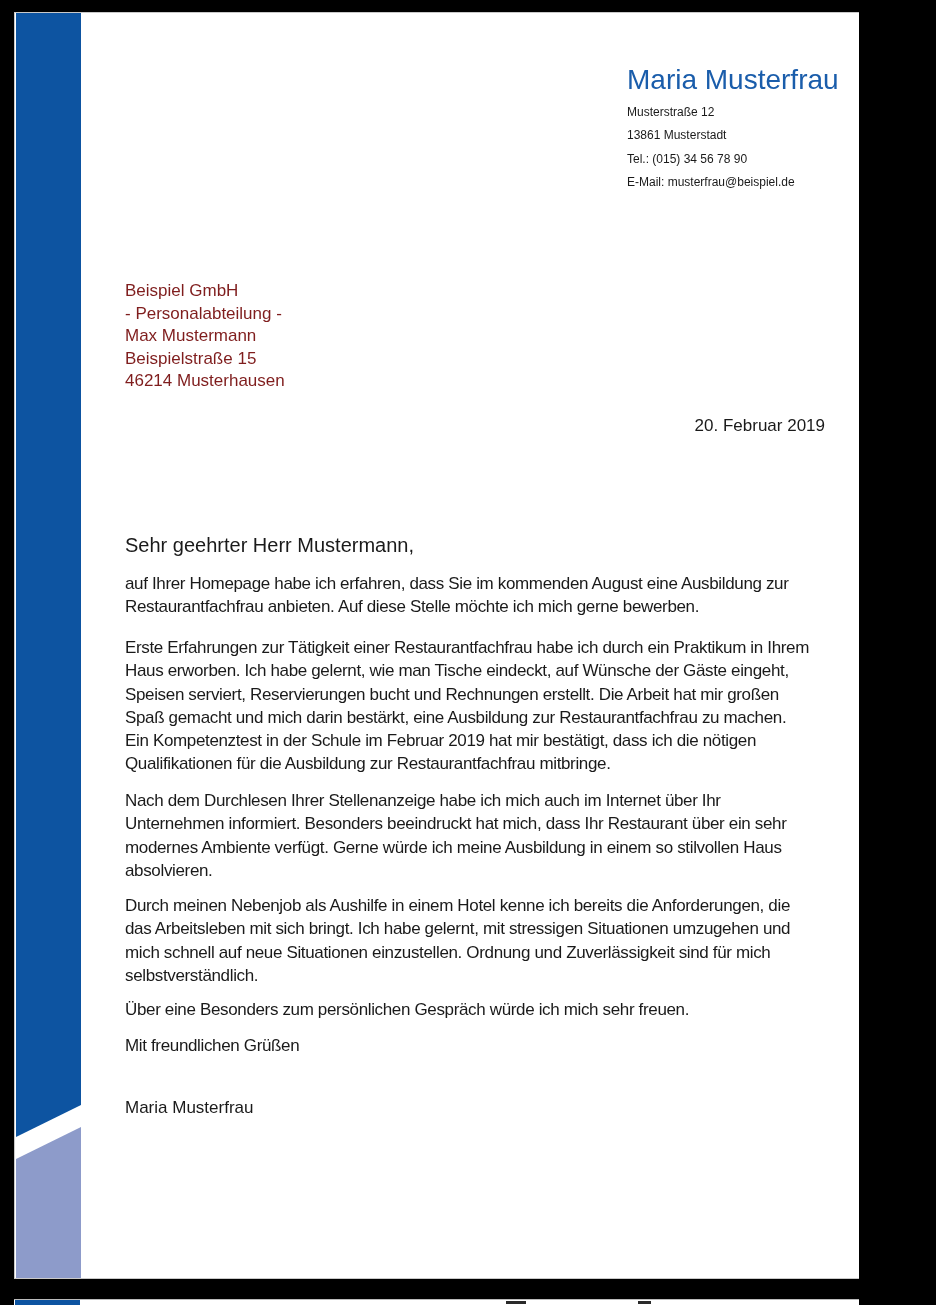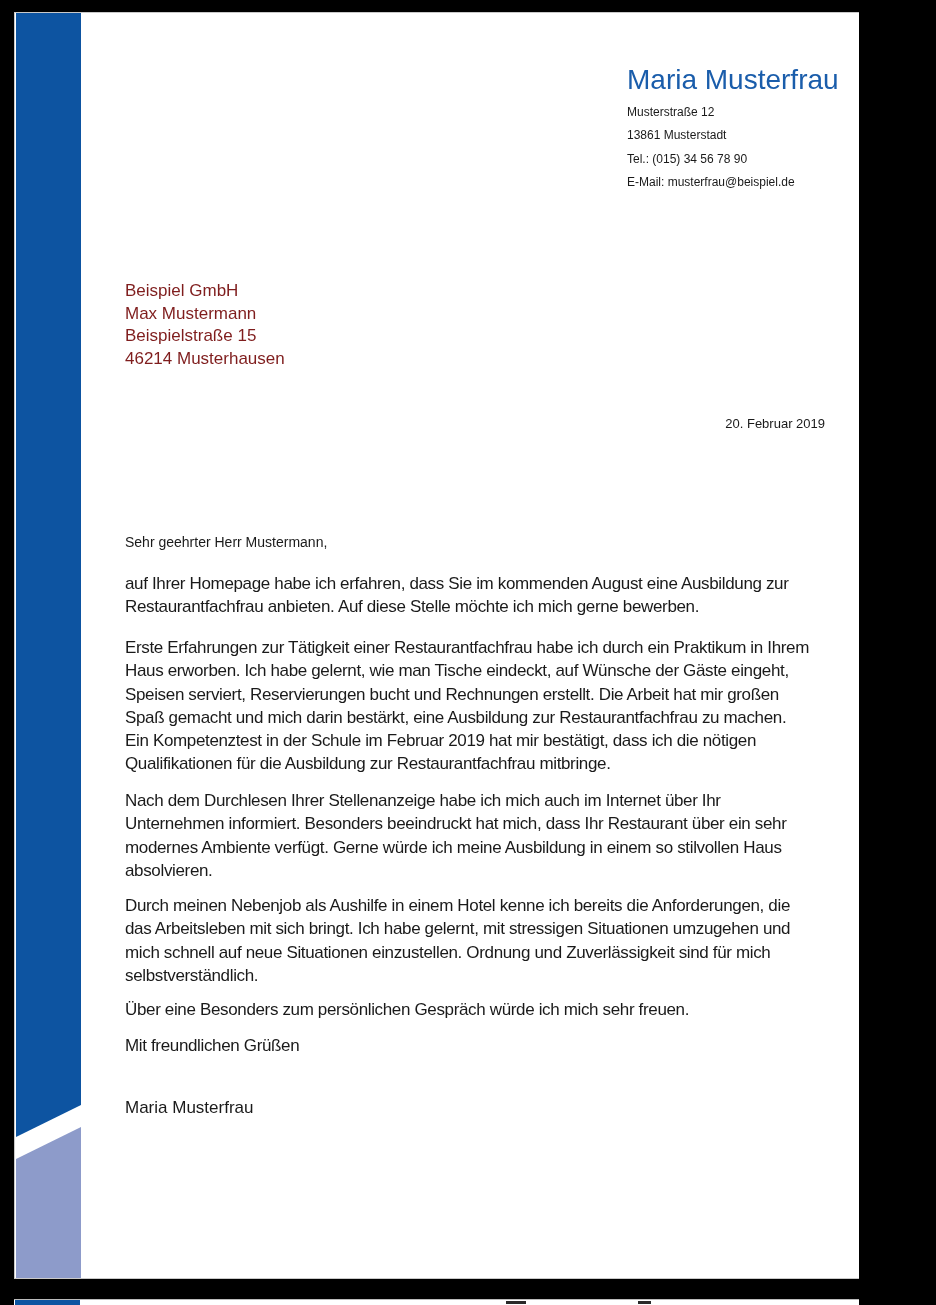--- a/index.html
+++ b/index.html
@@ -70,38 +70,38 @@
     line-height: 22.6px;
     color: #7f1d1d;
     margin-top: 32px;
   }
   .date-line {
     position: absolute;
     left: 110px;
     top: 403px;
     width: 700px;
     text-align: right;
-    font-size: 13px;
+    font-size: 17px;
     color: #1a1a1a;
   }
   .subject-line {
     position: absolute;
     left: 110px;
     top: 463px;
     width: 780px;
     font-size: 18px;
     font-weight: bold;
     color: #111;
   }
   .salutation {
     position: absolute;
     left: 110px;
     top: 521px;
     width: 780px;
-    font-size: 14px;
+    font-size: 20px;
     color: #1a1a1a;
   }
   .para {
     position: absolute;
     left: 110px;
     width: 790px;
     font-size: 17px;
     line-height: 23.3px;
     color: #1a1a1a;
     white-space: pre-line;
@@ -162,20 +162,21 @@
     <div class="sender">
       <div class="sender-name">Maria Musterfrau</div>
       <div class="sender-line">Musterstraße 12</div>
       <div class="sender-line">13861 Musterstadt</div>
       <div class="sender-line">Tel.: (015) 34 56 78 90</div>
       <div class="sender-line">E-Mail: musterfrau@beispiel.de</div>
     </div>
 
     <div class="recipient">
       <div>Beispiel GmbH</div>
+      <div>- Personalabteilung -</div>
       <div>Max Mustermann</div>
       <div>Beispielstraße 15</div>
       <div>46214 Musterhausen</div>
     </div>
 
     <div class="date-line">20. Februar 2019</div>
 
 
     <div class="salutation">Sehr geehrter Herr Mustermann,</div>
 

